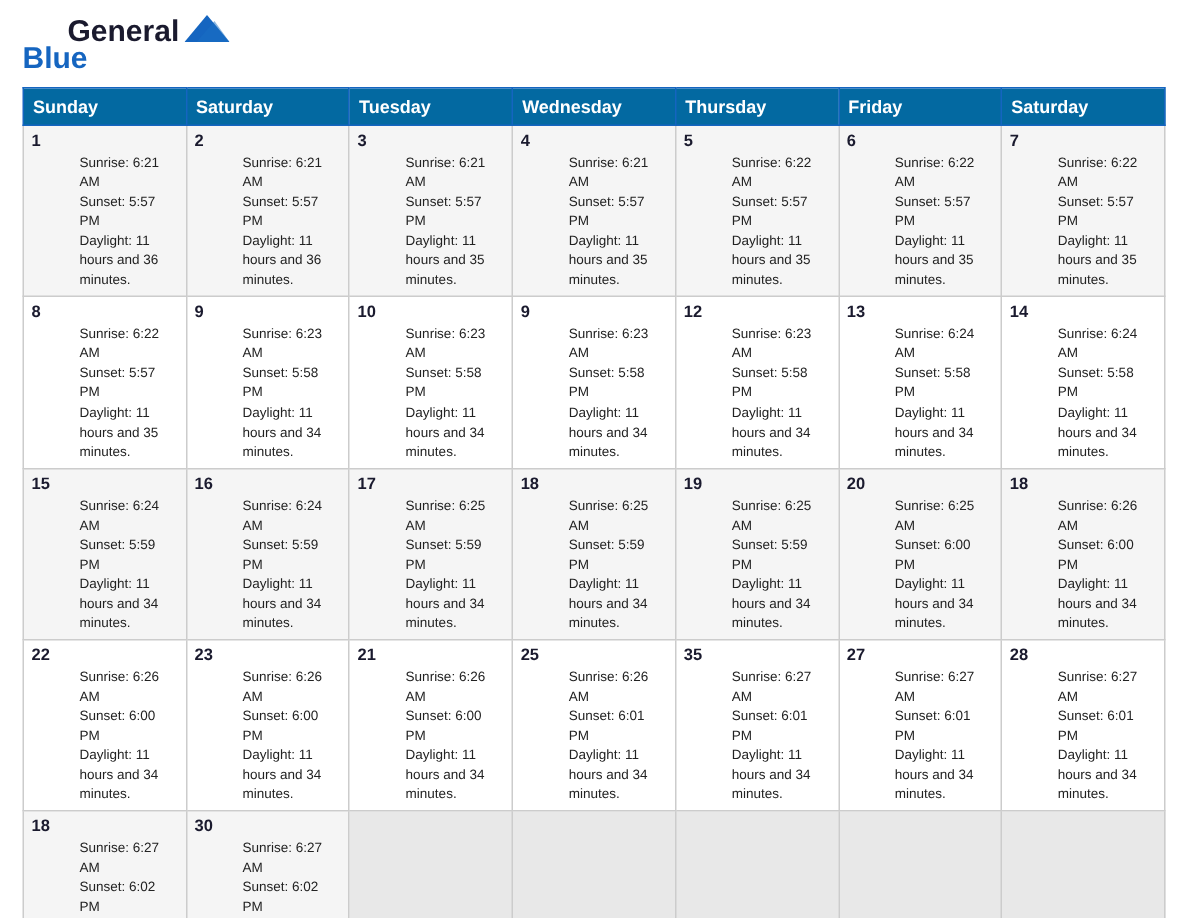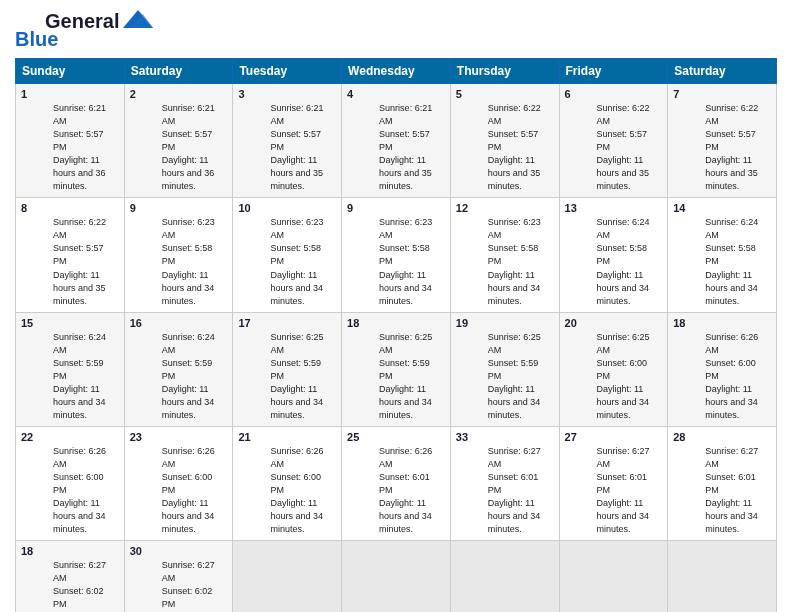--- a/index.html
+++ b/index.html
@@ -338,21 +338,21 @@
       </td>
           <td>
         <span class="day-num">25</span>
         <div class="day-info">
           <span>Sunrise: 6:26 AM</span><br>
           <span>Sunset: 6:01 PM</span><br>
           <span>Daylight: 11 hours and 34 minutes.</span>
         </div>
       </td>
           <td>
-        <span class="day-num">33</span>
+        <span class="day-num">35</span>
         <div class="day-info">
           <span>Sunrise: 6:27 AM</span><br>
           <span>Sunset: 6:01 PM</span><br>
           <span>Daylight: 11 hours and 34 minutes.</span>
         </div>
       </td>
           <td>
         <span class="day-num">27</span>
         <div class="day-info">
           <span>Sunrise: 6:27 AM</span><br>

